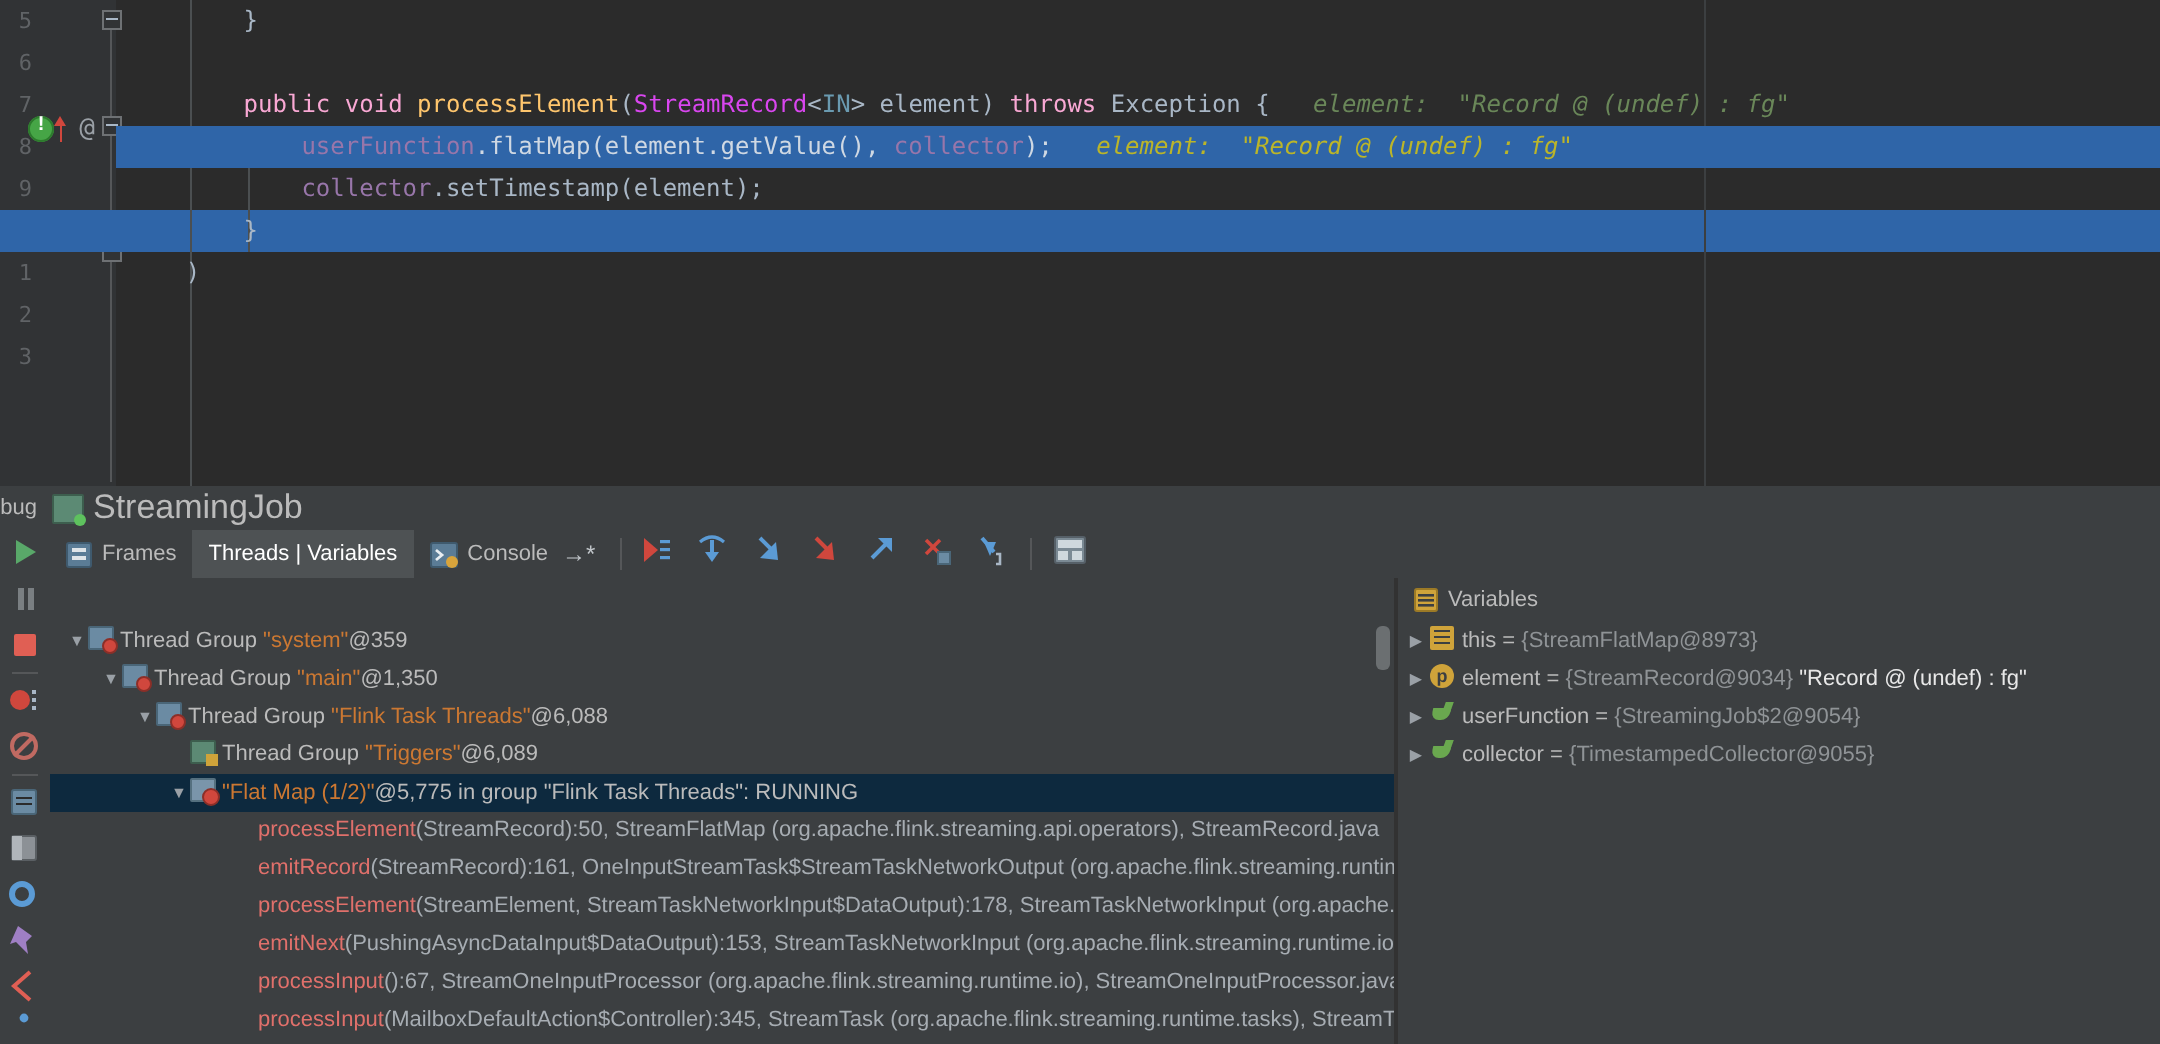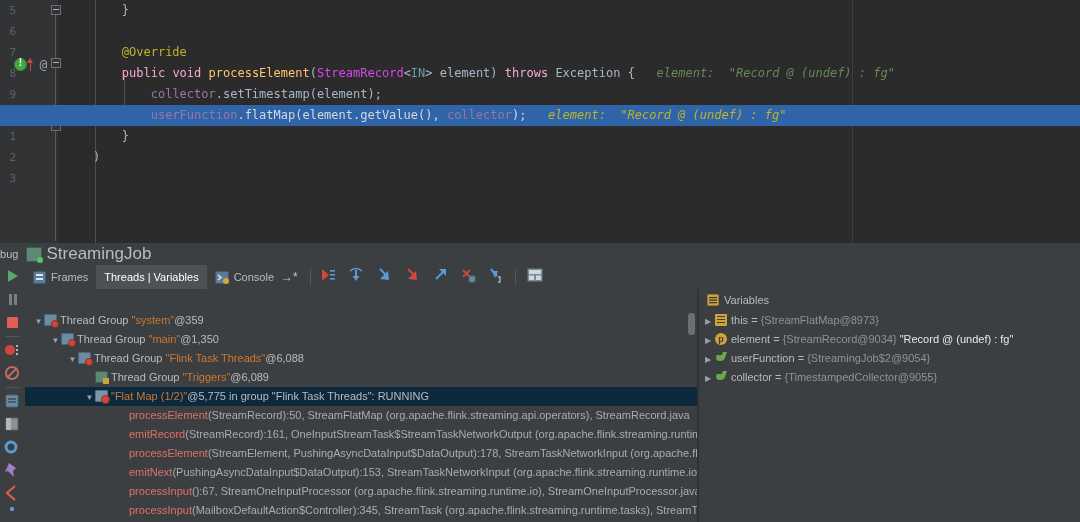--- a/index.html
+++ b/index.html
@@ -333,24 +333,23 @@
     <div class="hl-band"></div>
 
     <div class="indent-guide" style="left:95px; height:243px;"></div>
     <div class="indent-guide" style="left:124px; top:74px; height:52px;"></div>
 
     <div class="margin-guide"></div>
 
     <div class="code-area" id="codeArea">
         <div class="code-line"><span>        </span><span class="punct">}</span></div>
         <div class="code-line"><span></span></div>
-        <div class="code-line"><span>        </span><span class="ann">@Override</span></div>
         <div class="code-line"><span>        </span><span class="k">public</span><span class="t"> </span><span class="k">void</span><span class="t"> </span><span class="fn">processElement</span><span class="punct">(</span><span class="ty">StreamRecord</span><span class="punct">&lt;</span><span class="gen">IN</span><span class="punct">&gt; element) </span><span class="k">throws</span><span class="punct"> Exception {</span><span class="hint">   element:  "Record @ (undef) : fg"</span></div>
+        <div class="code-line highlight"><span>            </span><span class="fld">userFunction</span><span class="sel-txt">.flatMap(element.getValue(), </span><span class="fld">collector</span><span class="sel-txt">);</span><span class="hinty">   element:  "Record @ (undef) : fg"</span></div>
         <div class="code-line"><span>            </span><span class="fld">collector</span><span class="punct">.setTimestamp(element);</span></div>
-        <div class="code-line highlight"><span>            </span><span class="fld">userFunction</span><span class="sel-txt">.flatMap(element.getValue(), </span><span class="fld">collector</span><span class="sel-txt">);</span><span class="hinty">   element:  "Record @ (undef) : fg"</span></div>
         <div class="code-line"><span>        </span><span class="punct">}</span></div>
         <div class="code-line"><span>    </span><span class="punct">)</span></div>
         <div class="code-line"><span></span></div>
       </div>
   </div>
 
   <div class="debug-window">
 
     <div class="dw-titlebar">
       <span class="dw-title-label">ebug</span>
@@ -527,21 +526,21 @@
         <span style="position:absolute;right:8px;color:#c0c5c9;font-size:11px;">→*</span>
       </div>
       <div class="threads-body" id="threadsTree">
           <div class="tree-row" style="padding-left: 8px;"><span class="twisty">▼</span><span class="tg-icon red"></span><span class="tg-label">Thread Group </span><span class="tg-name">"system"</span><span class="tg-label">@359</span></div>
           <div class="tree-row" style="padding-left: 25px;"><span class="twisty">▼</span><span class="tg-icon red"></span><span class="tg-label">Thread Group </span><span class="tg-name">"main"</span><span class="tg-label">@1,350</span></div>
           <div class="tree-row" style="padding-left: 42px;"><span class="twisty">▼</span><span class="tg-icon red"></span><span class="tg-label">Thread Group </span><span class="tg-name">"Flink Task Threads"</span><span class="tg-label">@6,088</span></div>
           <div class="tree-row" style="padding-left: 59px;"><span class="twisty"></span><span class="tg-icon green"></span><span class="tg-label">Thread Group </span><span class="tg-name">"Triggers"</span><span class="tg-label">@6,089</span></div>
           <div class="tree-row selected" style="padding-left: 59px;"><span class="twisty">▼</span><span class="thr-icon"></span><span class="tg-name">"Flat Map (1/2)"</span><span class="tg-label">@5,775 in group "Flink Task Threads": RUNNING</span></div>
           <div class="frame-row"><span class="fr-m">processElement</span><span class="fr-rest">(StreamRecord)</span><span class="fr-rest">:50, StreamFlatMap (org.apache.flink.streaming.api.operators), StreamRecord.java</span></div>
           <div class="frame-row"><span class="fr-m">emitRecord</span><span class="fr-rest">(StreamRecord)</span><span class="fr-rest">:161, OneInputStreamTask$StreamTaskNetworkOutput (org.apache.flink.streaming.runtime.tasks</span></div>
-          <div class="frame-row"><span class="fr-m">processElement</span><span class="fr-rest">(StreamElement, PushingAsyncDataInput$DataOutput)</span><span class="fr-rest">:178, StreamTaskNetworkInput (org.apache.flink.strea</span></div>
+          <div class="frame-row"><span class="fr-m">processElement</span><span class="fr-rest">(StreamElement, StreamTaskNetworkInput$DataOutput)</span><span class="fr-rest">:178, StreamTaskNetworkInput (org.apache.flink.strea</span></div>
           <div class="frame-row"><span class="fr-m">emitNext</span><span class="fr-rest">(PushingAsyncDataInput$DataOutput)</span><span class="fr-rest">:153, StreamTaskNetworkInput (org.apache.flink.streaming.runtime.io), Strean</span></div>
           <div class="frame-row"><span class="fr-m">processInput</span><span class="fr-rest">()</span><span class="fr-rest">:67, StreamOneInputProcessor (org.apache.flink.streaming.runtime.io), StreamOneInputProcessor.java</span></div>
           <div class="frame-row"><span class="fr-m">processInput</span><span class="fr-rest">(MailboxDefaultAction$Controller)</span><span class="fr-rest">:345, StreamTask (org.apache.flink.streaming.runtime.tasks), StreamTask.java</span></div>
           <div class="frame-row"></div>
         </div>
       <div class="threads-scroll"></div>
     </div>
 
     <div class="vert-split"></div>
 

